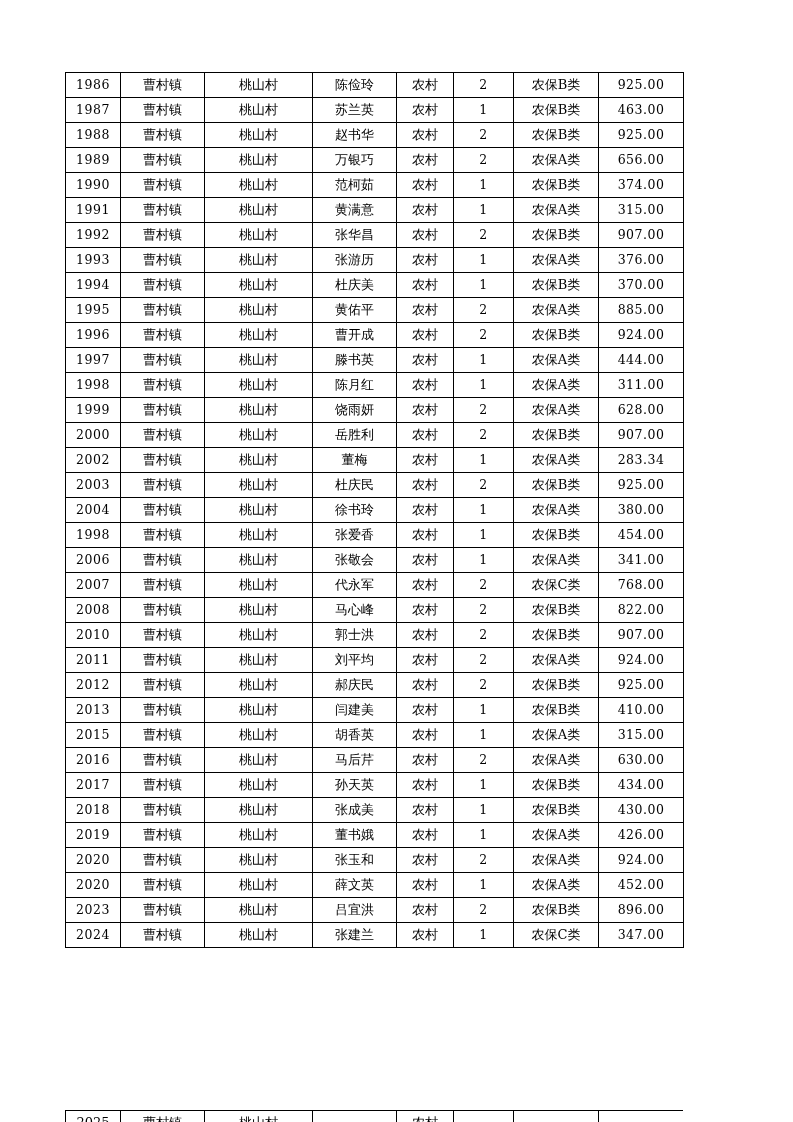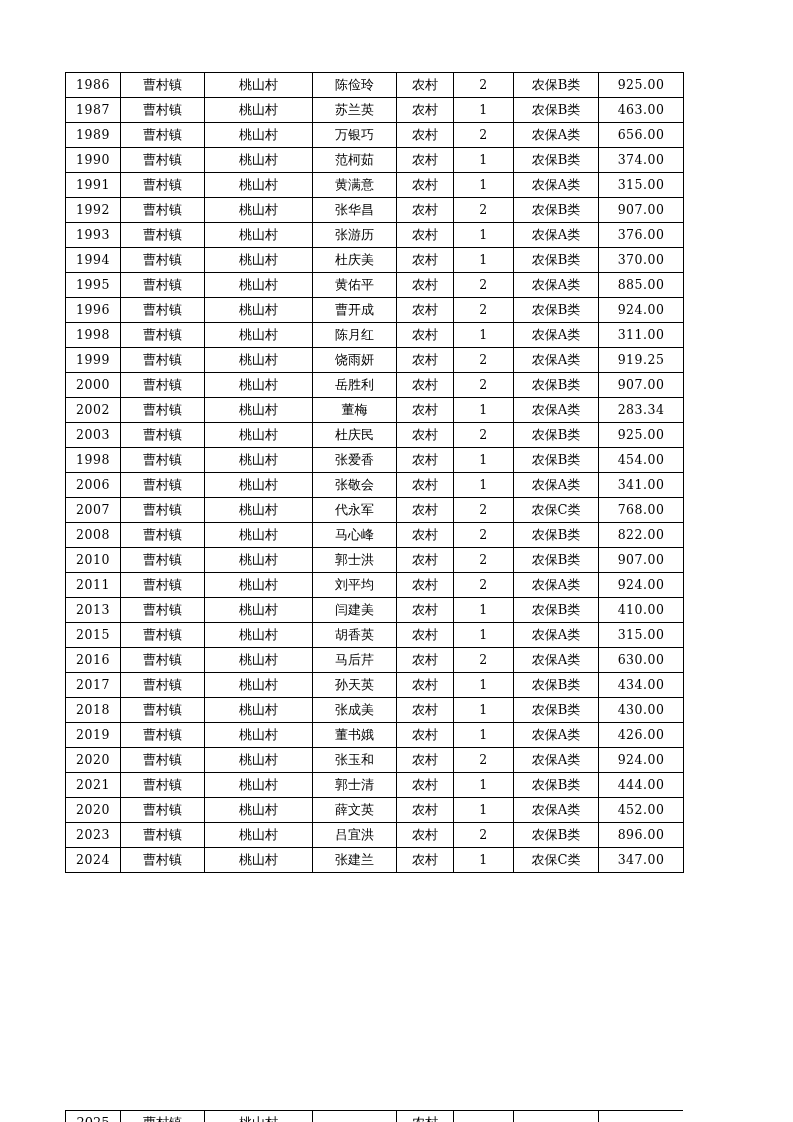--- a/index.html
+++ b/index.html
@@ -96,20 +96,30 @@
           <td class="col-seq">1987</td>
           <td class="col-town">曹村镇</td>
           <td class="col-village">桃山村</td>
           <td class="col-name">苏兰英</td>
           <td class="col-type">农村</td>
           <td class="col-count">1</td>
           <td class="col-category">农保B类</td>
           <td class="col-amount">463.00</td>
         </tr>
         <tr>
+          <td class="col-seq">1988</td>
+          <td class="col-town">曹村镇</td>
+          <td class="col-village">桃山村</td>
+          <td class="col-name">赵书华</td>
+          <td class="col-type">农村</td>
+          <td class="col-count">2</td>
+          <td class="col-category">农保B类</td>
+          <td class="col-amount">925.00</td>
+        </tr>
+        <tr>
           <td class="col-seq">1989</td>
           <td class="col-town">曹村镇</td>
           <td class="col-village">桃山村</td>
           <td class="col-name">万银巧</td>
           <td class="col-type">农村</td>
           <td class="col-count">2</td>
           <td class="col-category">农保A类</td>
           <td class="col-amount">656.00</td>
         </tr>
         <tr>
@@ -176,38 +186,48 @@
           <td class="col-seq">1996</td>
           <td class="col-town">曹村镇</td>
           <td class="col-village">桃山村</td>
           <td class="col-name">曹开成</td>
           <td class="col-type">农村</td>
           <td class="col-count">2</td>
           <td class="col-category">农保B类</td>
           <td class="col-amount">924.00</td>
         </tr>
         <tr>
+          <td class="col-seq">1997</td>
+          <td class="col-town">曹村镇</td>
+          <td class="col-village">桃山村</td>
+          <td class="col-name">滕书英</td>
+          <td class="col-type">农村</td>
+          <td class="col-count">1</td>
+          <td class="col-category">农保A类</td>
+          <td class="col-amount">444.00</td>
+        </tr>
+        <tr>
           <td class="col-seq">1998</td>
           <td class="col-town">曹村镇</td>
           <td class="col-village">桃山村</td>
           <td class="col-name">陈月红</td>
           <td class="col-type">农村</td>
           <td class="col-count">1</td>
           <td class="col-category">农保A类</td>
           <td class="col-amount">311.00</td>
         </tr>
         <tr>
           <td class="col-seq">1999</td>
           <td class="col-town">曹村镇</td>
           <td class="col-village">桃山村</td>
           <td class="col-name">饶雨妍</td>
           <td class="col-type">农村</td>
           <td class="col-count">2</td>
           <td class="col-category">农保A类</td>
-          <td class="col-amount">919.25</td>
+          <td class="col-amount">628.00</td>
         </tr>
         <tr>
           <td class="col-seq">2000</td>
           <td class="col-town">曹村镇</td>
           <td class="col-village">桃山村</td>
           <td class="col-name">岳胜利</td>
           <td class="col-type">农村</td>
           <td class="col-count">2</td>
           <td class="col-category">农保B类</td>
           <td class="col-amount">907.00</td>
@@ -224,20 +244,30 @@
         </tr>
         <tr>
           <td class="col-seq">2003</td>
           <td class="col-town">曹村镇</td>
           <td class="col-village">桃山村</td>
           <td class="col-name">杜庆民</td>
           <td class="col-type">农村</td>
           <td class="col-count">2</td>
           <td class="col-category">农保B类</td>
           <td class="col-amount">925.00</td>
+        </tr>
+        <tr>
+          <td class="col-seq">2004</td>
+          <td class="col-town">曹村镇</td>
+          <td class="col-village">桃山村</td>
+          <td class="col-name">徐书玲</td>
+          <td class="col-type">农村</td>
+          <td class="col-count">1</td>
+          <td class="col-category">农保A类</td>
+          <td class="col-amount">380.00</td>
         </tr>
         <tr>
           <td class="col-seq">1998</td>
           <td class="col-town">曹村镇</td>
           <td class="col-village">桃山村</td>
           <td class="col-name">张爱香</td>
           <td class="col-type">农村</td>
           <td class="col-count">1</td>
           <td class="col-category">农保B类</td>
           <td class="col-amount">454.00</td>
@@ -286,20 +316,30 @@
           <td class="col-seq">2011</td>
           <td class="col-town">曹村镇</td>
           <td class="col-village">桃山村</td>
           <td class="col-name">刘平均</td>
           <td class="col-type">农村</td>
           <td class="col-count">2</td>
           <td class="col-category">农保A类</td>
           <td class="col-amount">924.00</td>
         </tr>
         <tr>
+          <td class="col-seq">2012</td>
+          <td class="col-town">曹村镇</td>
+          <td class="col-village">桃山村</td>
+          <td class="col-name">郝庆民</td>
+          <td class="col-type">农村</td>
+          <td class="col-count">2</td>
+          <td class="col-category">农保B类</td>
+          <td class="col-amount">925.00</td>
+        </tr>
+        <tr>
           <td class="col-seq">2013</td>
           <td class="col-town">曹村镇</td>
           <td class="col-village">桃山村</td>
           <td class="col-name">闫建美</td>
           <td class="col-type">农村</td>
           <td class="col-count">1</td>
           <td class="col-category">农保B类</td>
           <td class="col-amount">410.00</td>
         </tr>
         <tr>
@@ -354,30 +394,20 @@
         </tr>
         <tr>
           <td class="col-seq">2020</td>
           <td class="col-town">曹村镇</td>
           <td class="col-village">桃山村</td>
           <td class="col-name">张玉和</td>
           <td class="col-type">农村</td>
           <td class="col-count">2</td>
           <td class="col-category">农保A类</td>
           <td class="col-amount">924.00</td>
-        </tr>
-        <tr>
-          <td class="col-seq">2021</td>
-          <td class="col-town">曹村镇</td>
-          <td class="col-village">桃山村</td>
-          <td class="col-name">郭士清</td>
-          <td class="col-type">农村</td>
-          <td class="col-count">1</td>
-          <td class="col-category">农保B类</td>
-          <td class="col-amount">444.00</td>
         </tr>
         <tr>
           <td class="col-seq">2020</td>
           <td class="col-town">曹村镇</td>
           <td class="col-village">桃山村</td>
           <td class="col-name">薛文英</td>
           <td class="col-type">农村</td>
           <td class="col-count">1</td>
           <td class="col-category">农保A类</td>
           <td class="col-amount">452.00</td>

